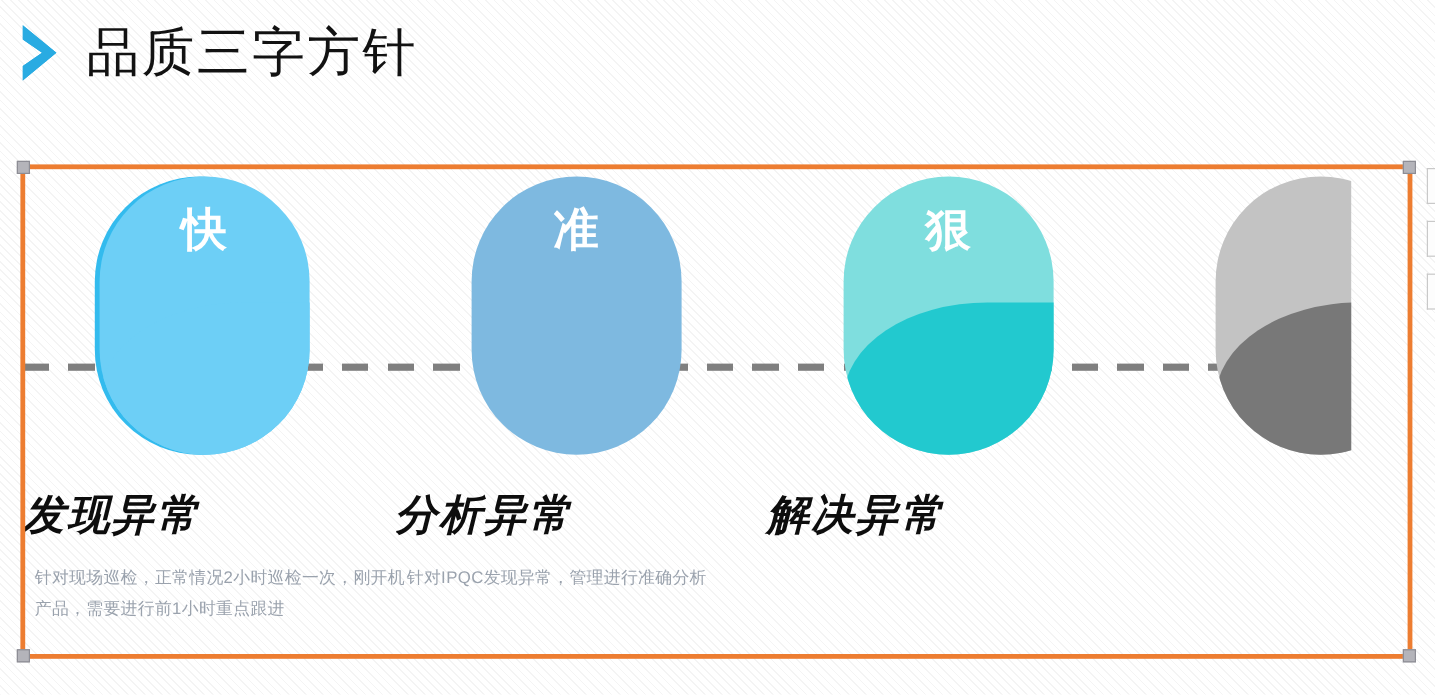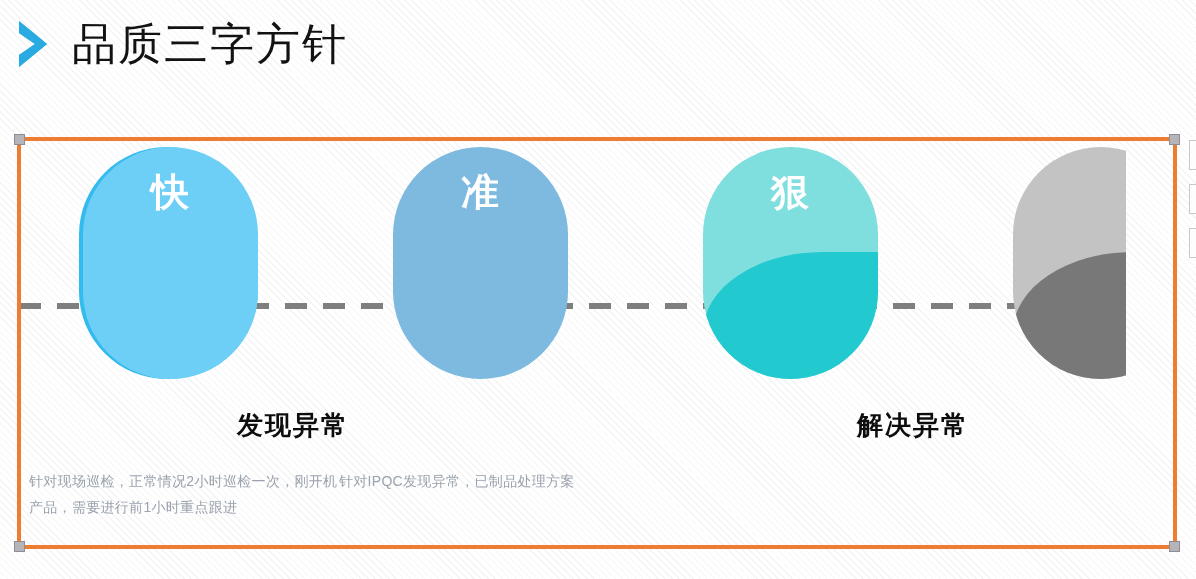--- a/index.html
+++ b/index.html
@@ -164,26 +164,27 @@
     line-height: 1;
     letter-spacing: 1px;
   }
 
   
   .stage-heading {
     position: absolute;
     left: 0;
     top: 272px;
     width: 330px;
-    text-align: right;
-    font-size: 26px;
+    text-align: left;
+    font-size: 35px;
     font-weight: 700;
     color: #0d0d0d;
     letter-spacing: 2px;
     line-height: 1.1;
+    font-style: italic;
   }
   .stage-desc {
     position: absolute;
     left: 10px;
     top: 330px;
     width: 310px;
     text-align: left;
     font-size: 14px;
     color: #9aa2ad;
     line-height: 1.85;
@@ -242,21 +243,22 @@
       <div class="stage-heading">发现异常</div>
       <div class="stage-desc">针对现场巡检，正常情况2小时巡检一次，刚开机产品，需要进行前1小时重点跟进</div>
     </div>
 
     <div class="stage stage-2">
       <div class="pill-area">
         <div class="pill" style="background:#7EB9E0;">
           <div class="pill-char">准</div>
         </div>
       </div>
-      <div class="stage-desc">针对IPQC发现异常，已制品处理方案</div>
+      <div class="stage-heading">分析异常</div>
+      <div class="stage-desc">针对IPQC发现异常，管理进行准确分析</div>
     </div>
 
     <div class="stage stage-3">
       <div class="pill-area">
         <div class="pill" style="background:#7FDEDE;">
           <div class="pill-overlay" style="background:#22C9CF;"></div>
           <div class="pill-char">狠</div>
         </div>
       </div>
       <div class="stage-heading">解决异常</div>

